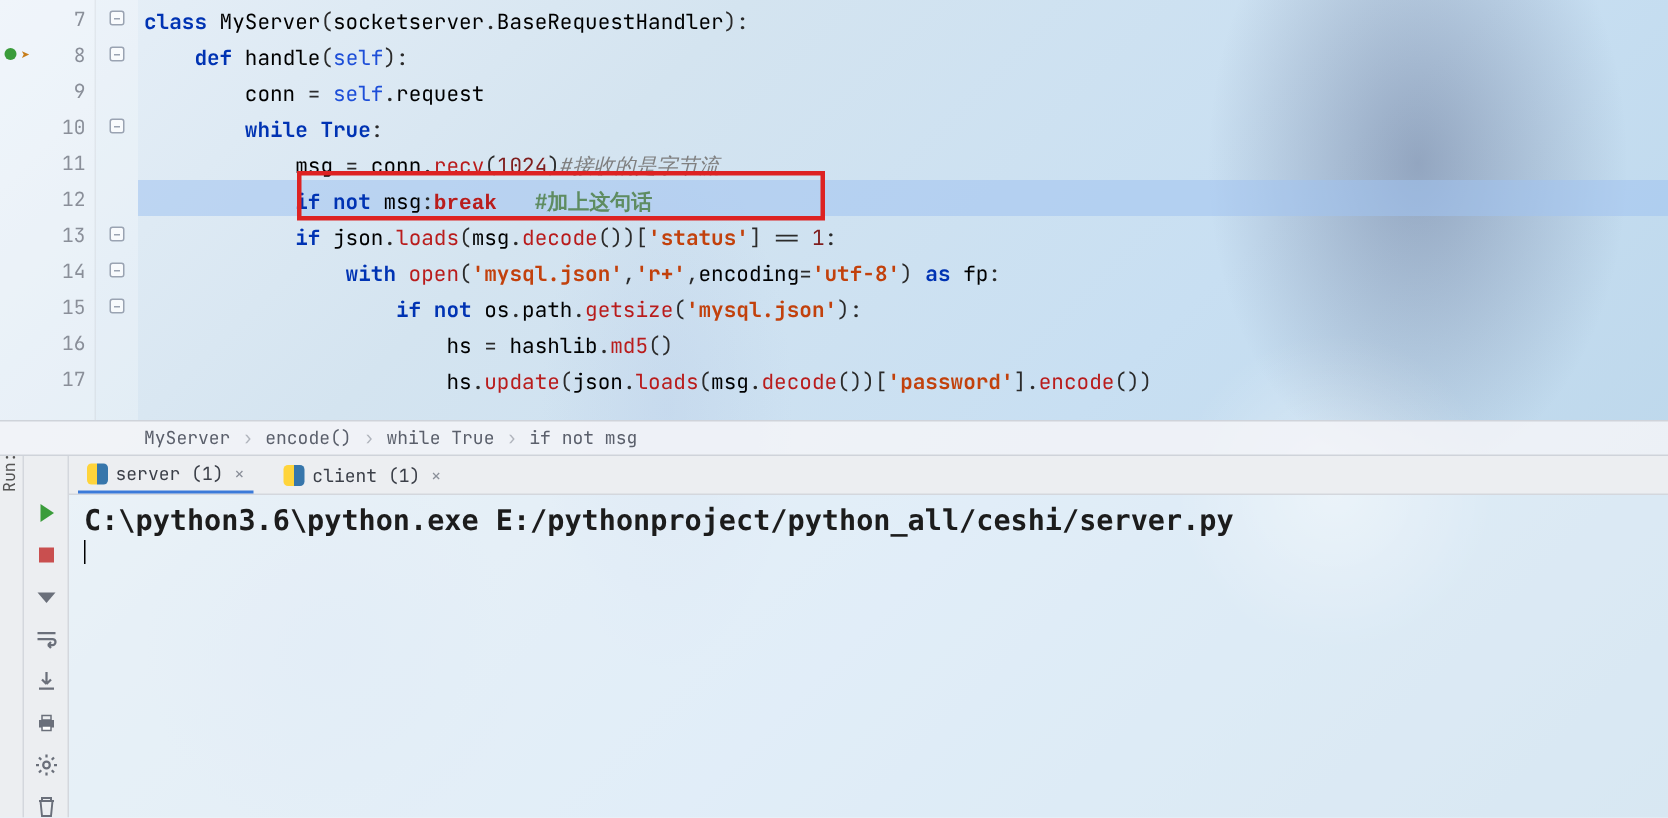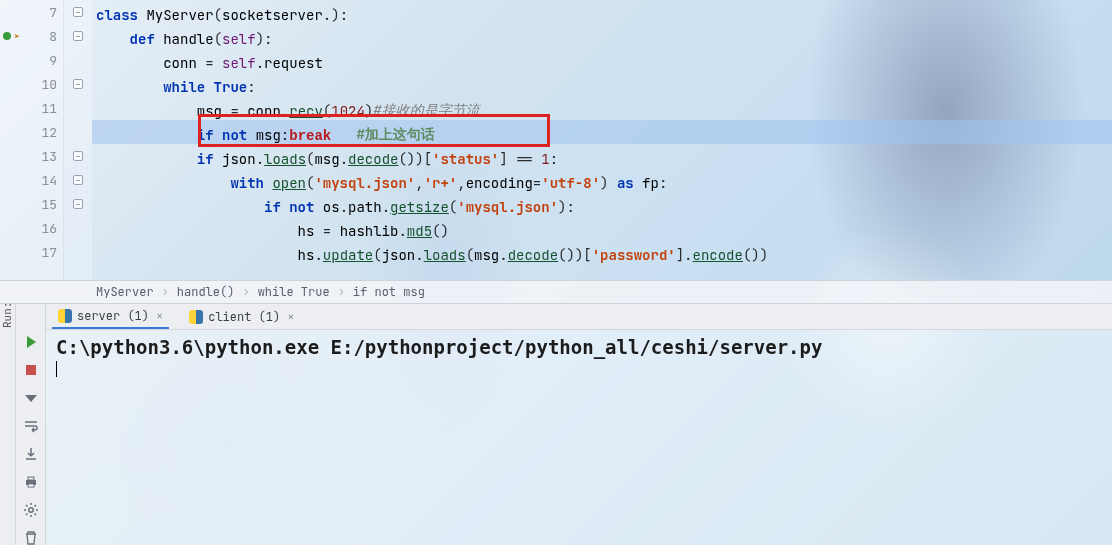--- a/index.html
+++ b/index.html
@@ -107,24 +107,24 @@
     position: absolute;
     left: 106px;
     top: -6px;
     width: 352px;
     height: 33px;
     border: 3px solid #d22;
     pointer-events: none;
   }
   .tk-kw   { color: #0033b3; font-weight: bold; }
   .tk-def  { color: #000; }
-  .tk-self { color: #701a75; }
+  .tk-self { color: #1d4ed8; }
   .tk-str  { color: #c2410c; font-weight: bold; }
   .tk-num  { color: #7f1d1d; font-weight: normal; }
-  .tk-fn   { color: #14532d; text-decoration: underline; }
+  .tk-fn   { color: #b91c1c; }
   .tk-cmt  { color: #7f7f7f; font-style: italic; }
   .tk-cmt2 { color: #5e8c61; font-weight: bold; }
   .tk-op   { color: #2b2b2b; }
   .tk-id   { color: #000; }
   .tk-brk  { color: #b91c1c; font-weight: bold; font-family: Liberation Mono, monospace; }
 
   
   .breadcrumb {
     height: 24px;
     background: rgba(245,245,248,0.85);
@@ -291,38 +291,38 @@
       <div class="grow">
         <div class="fold"></div>
       </div>
       <div class="grow">
         <div class="fold"></div>
       </div>
       <div class="grow"></div>
       <div class="grow"></div>
     </div>
   <div class="code" id="code">
-      <div class="code-row"><span></span><span class="tk-kw">class </span><span class="tk-id">MyServer</span><span class="tk-op">(</span><span class="tk-id">socketserver</span><span class="tk-op">.</span><span class="tk-op">)</span><span class="tk-op">:</span></div>
+      <div class="code-row"><span></span><span class="tk-kw">class </span><span class="tk-id">MyServer</span><span class="tk-op">(</span><span class="tk-id">socketserver</span><span class="tk-op">.</span><span class="tk-id">BaseRequestHandler</span><span class="tk-op">)</span><span class="tk-op">:</span></div>
       <div class="code-row"><span>    </span><span class="tk-kw">def </span><span class="tk-def">handle</span><span class="tk-op">(</span><span class="tk-self">self</span><span class="tk-op">)</span><span class="tk-op">:</span></div>
       <div class="code-row"><span>        </span><span class="tk-id">conn</span><span class="tk-op"> = </span><span class="tk-self">self</span><span class="tk-op">.</span><span class="tk-id">request</span></div>
       <div class="code-row"><span>        </span><span class="tk-kw">while </span><span class="tk-kw">True</span><span class="tk-op">:</span></div>
       <div class="code-row"><span>            </span><span class="tk-id">msg</span><span class="tk-op"> = </span><span class="tk-id">conn</span><span class="tk-op">.</span><span class="tk-fn">recv</span><span class="tk-op">(</span><span class="tk-num">1024</span><span class="tk-op">)</span><span class="tk-cmt">#接收的是字节流</span></div>
       <div class="code-row hl"><span>            </span><span class="tk-kw">if not </span><span class="tk-id">msg</span><span class="tk-op">:</span><span class="tk-brk">break</span><span class="tk-op">   </span><span class="tk-cmt2">#加上这句话</span><div class="redbox"></div></div>
       <div class="code-row"><span>            </span><span class="tk-kw">if </span><span class="tk-id">json</span><span class="tk-op">.</span><span class="tk-fn">loads</span><span class="tk-op">(</span><span class="tk-id">msg</span><span class="tk-op">.</span><span class="tk-fn">decode</span><span class="tk-op">())[</span><span class="tk-str">'status'</span><span class="tk-op">] == </span><span class="tk-num">1</span><span class="tk-op">:</span></div>
       <div class="code-row"><span>                </span><span class="tk-kw">with </span><span class="tk-fn">open</span><span class="tk-op">(</span><span class="tk-str">'mysql.json'</span><span class="tk-op">,</span><span class="tk-str">'r+'</span><span class="tk-op">,</span><span class="tk-id">encoding</span><span class="tk-op">=</span><span class="tk-str">'utf-8'</span><span class="tk-op">) </span><span class="tk-kw">as </span><span class="tk-id">fp</span><span class="tk-op">:</span></div>
       <div class="code-row"><span>                    </span><span class="tk-kw">if not </span><span class="tk-id">os</span><span class="tk-op">.</span><span class="tk-id">path</span><span class="tk-op">.</span><span class="tk-fn">getsize</span><span class="tk-op">(</span><span class="tk-str">'mysql.json'</span><span class="tk-op">)</span><span class="tk-op">:</span></div>
       <div class="code-row"><span>                        </span><span class="tk-id">hs</span><span class="tk-op"> = </span><span class="tk-id">hashlib</span><span class="tk-op">.</span><span class="tk-fn">md5</span><span class="tk-op">()</span></div>
       <div class="code-row"><span>                        </span><span class="tk-id">hs</span><span class="tk-op">.</span><span class="tk-fn">update</span><span class="tk-op">(</span><span class="tk-id">json</span><span class="tk-op">.</span><span class="tk-fn">loads</span><span class="tk-op">(</span><span class="tk-id">msg</span><span class="tk-op">.</span><span class="tk-fn">decode</span><span class="tk-op">())[</span><span class="tk-str">'password'</span><span class="tk-op">].</span><span class="tk-fn">encode</span><span class="tk-op">())</span></div>
     </div>
 </div>
 
 <div class="breadcrumb">
   <span>MyServer</span>
   <span class="sep">›</span>
-  <span>handle()</span>
+  <span>encode()</span>
   <span class="sep">›</span>
   <span>while True</span>
   <span class="sep">›</span>
   <span>if not msg</span>
 </div>
 
 <div class="run-area">
   <div class="run-label-col">
     <span class="run-label">Run:</span>
   </div>

